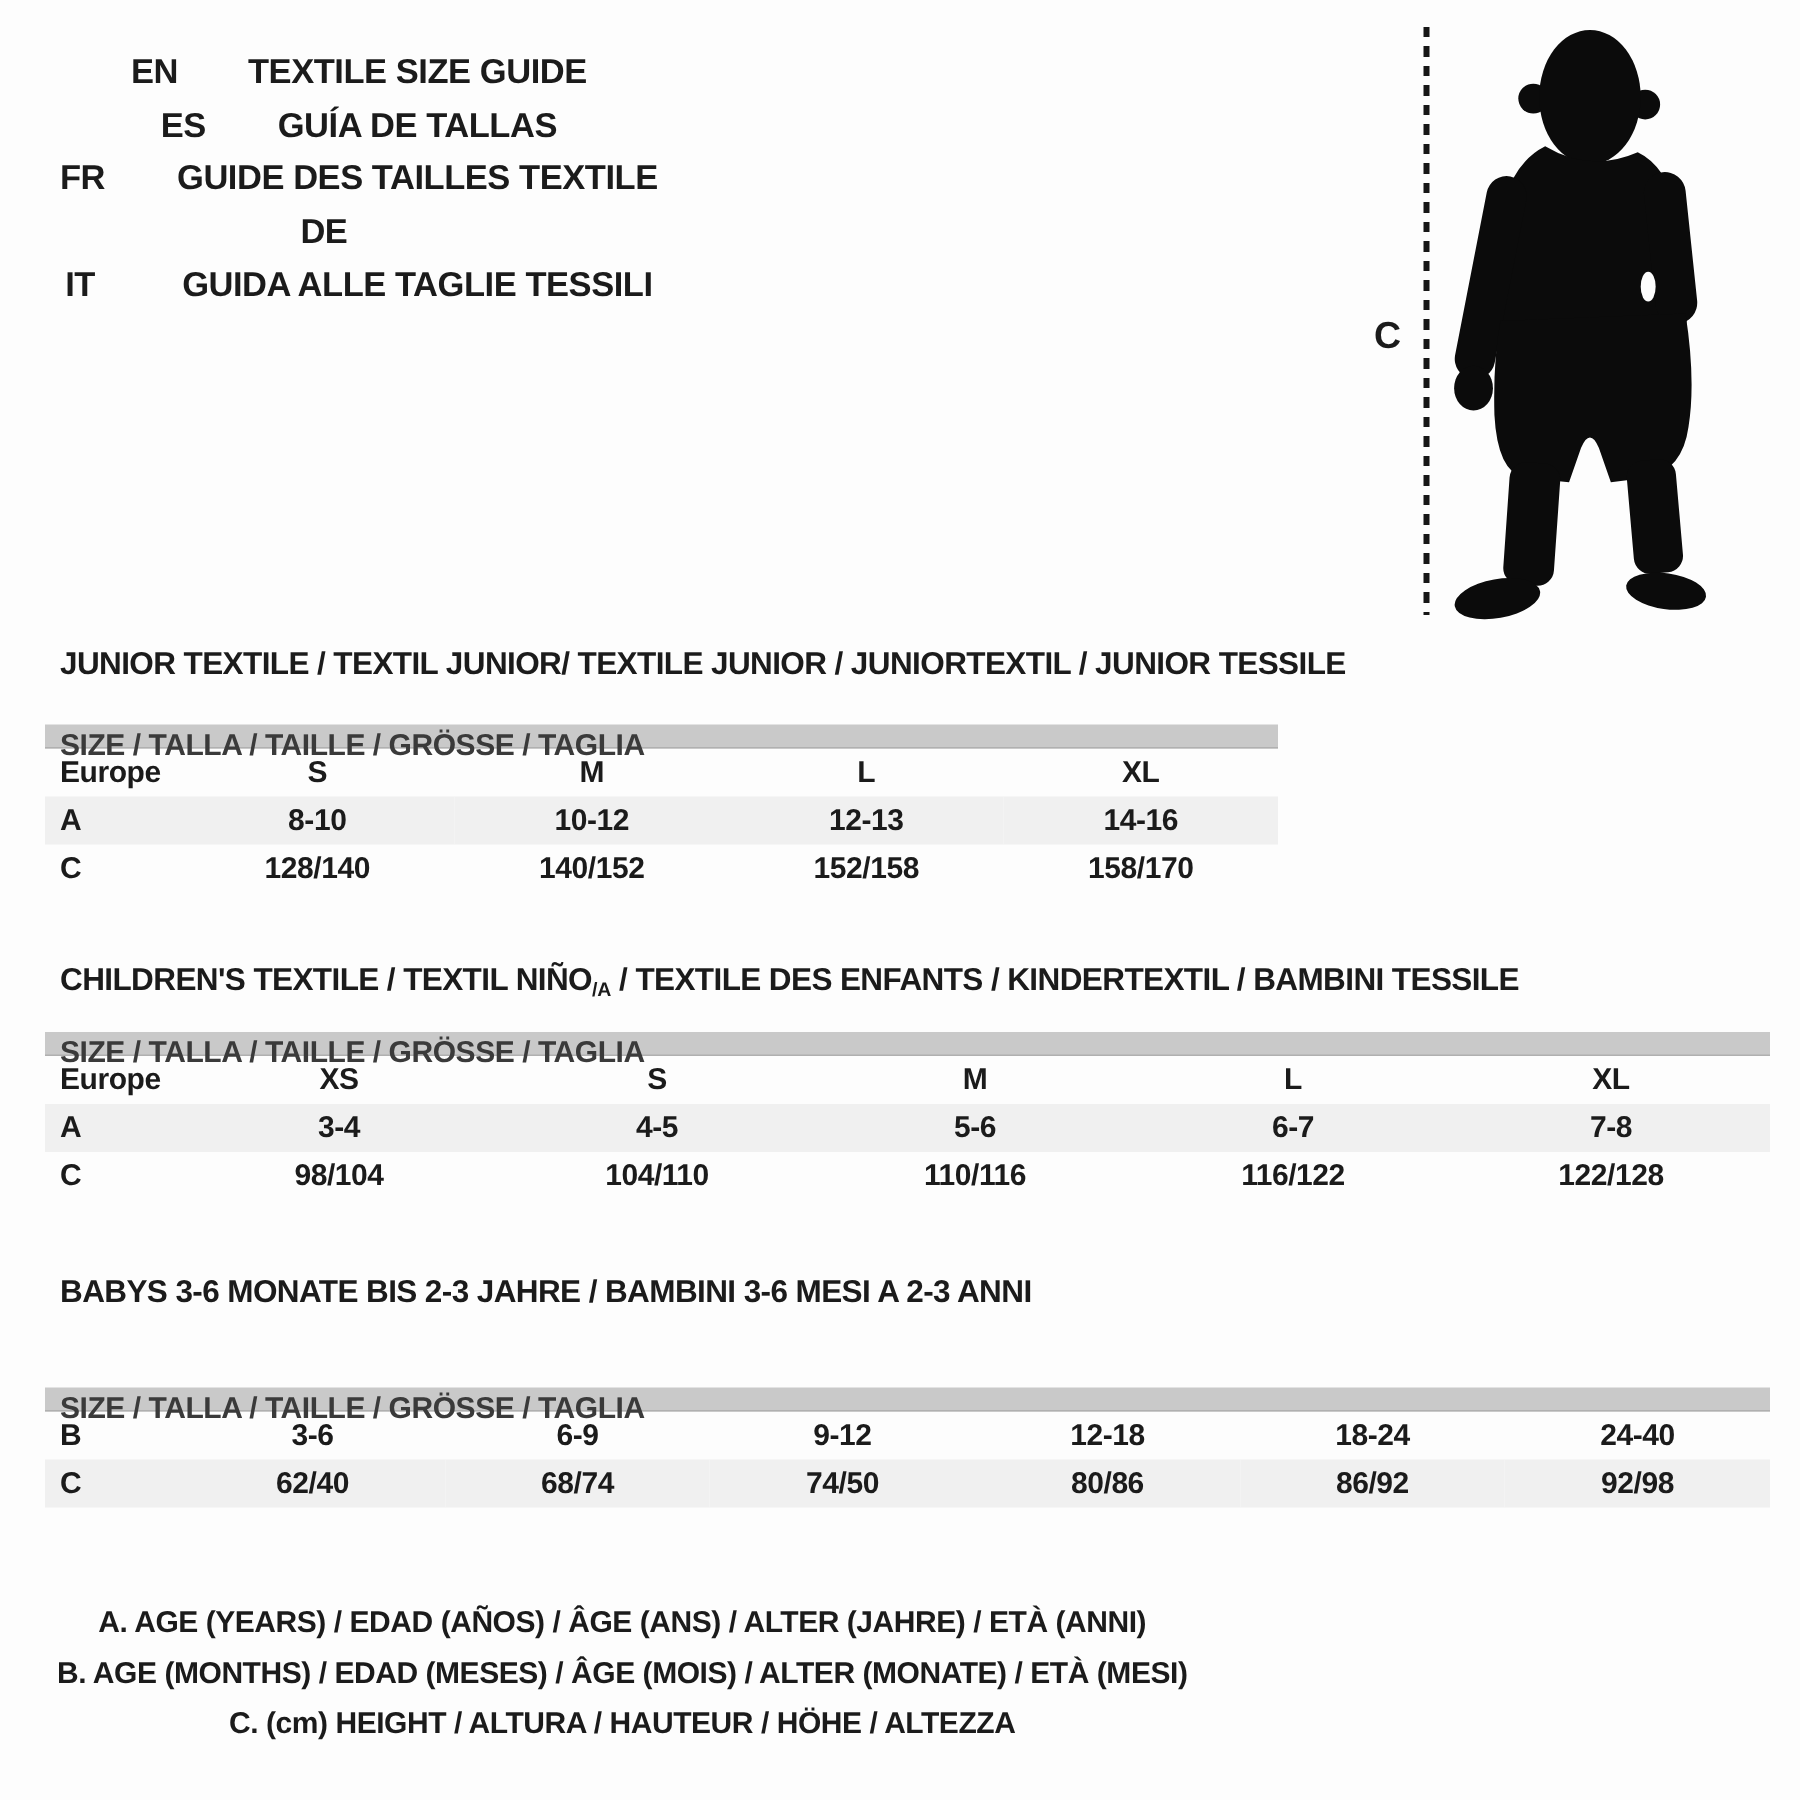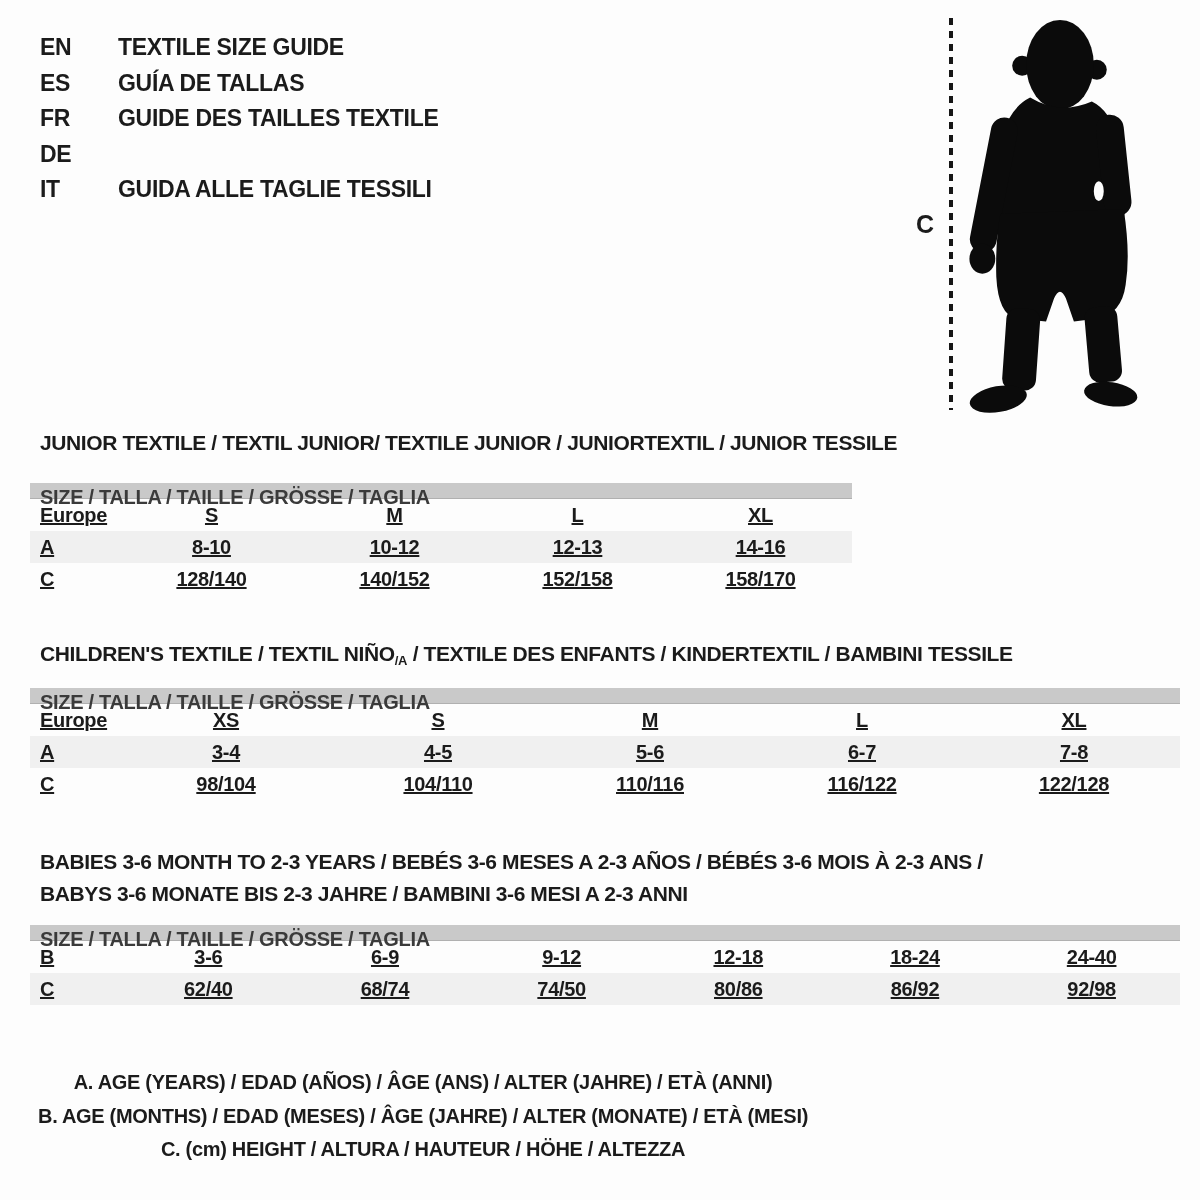--- a/index.html
+++ b/index.html
@@ -9,21 +9,21 @@
     background:#fdfdfd;
     font-family:"Liberation Sans", sans-serif;
     font-weight:700;
     color:var(--ink,#1b1b1b);
     letter-spacing:-0.3px;
     overflow:hidden;
   }
 
   
   .lang-block { position:absolute; left:40px; top:30px; }
-  .lang-row { display:flex; line-height:35.5px; font-size:23px; }
+  .lang-row { display:flex; line-height:35.5px; font-size:23px;justify-content:center; }
   .lang-code { width:78px; }
   .lang-label { white-space:nowrap; }
 
   
   .measure-line {
     position:absolute; left:949px; top:18px; width:4px; height:392px;
     background:repeating-linear-gradient(to bottom, #161616 0 7px, transparent 7px 13px);
   }
   .measure-label { position:absolute; left:916px; top:210px; font-size:25px; }
   .figure-svg { position:absolute; left:960px; top:10px; width:190px; height:410px; }
@@ -37,21 +37,21 @@
   .size-bar {
     height:16px; line-height:28px;
     background:var(--bar-bg,#c9c9c9);
     border-bottom:1px solid var(--bar-border,#b0b0b0);
     color:var(--bar-text,#3a3a3a);
     font-size:20px; padding-left:10px; white-space:nowrap;
   }
   table.size-table { width:100%; border-collapse:collapse; table-layout:fixed; }
   table.size-table td {
     height:32px; text-align:center; font-size:20px; font-weight:700;
-    white-space:nowrap; overflow:visible;text-decoration:underline;
+    white-space:nowrap; overflow:visible;
   }
   table.size-table td.rowlabel { width:90px; text-align:left; padding-left:10px; }
   table.size-table tr.shaded { background:var(--row-alt,#f0f0f0); }
 
   #junior-table   { left:30px; top:483px;  width:822px; }
   #children-table { left:30px; top:688px;  width:1150px; }
   #babies-table   { left:30px; top:925px;  width:1150px; }
 
   #junior-title   { left:40px; top:431px; }
   #children-title { left:40px; top:642px; }
@@ -174,21 +174,20 @@
           <td>104/110</td>
           <td>110/116</td>
           <td>116/122</td>
           <td>122/128</td>
         </tr>
       </tbody>
   </table>
 </div>
 
 <div id="babies-title" class="section-title two-line">
-  <div>BABIES 3-6 MONTH TO 2-3 YEARS / BEBÉS 3-6 MESES A 2-3 AÑOS / BÉBÉS 3-6 MOIS À 2-3 ANS /</div>
   <div>BABYS 3-6 MONATE BIS 2-3 JAHRE / BAMBINI 3-6 MESI A 2-3 ANNI</div>
 </div>
 <div id="babies-table" class="size-table-wrap">
   <div class="size-bar">SIZE / TALLA / TAILLE / GRÖSSE / TAGLIA</div>
   <table class="size-table">
     <tbody>
         <tr>
           <td class="rowlabel">B</td>
           <td>3-6</td>
           <td>6-9</td>
@@ -205,15 +204,15 @@
           <td>80/86</td>
           <td>86/92</td>
           <td>92/98</td>
         </tr>
       </tbody>
   </table>
 </div>
 
 <div class="legend">
   <div>A. AGE (YEARS) / EDAD (AÑOS) / ÂGE (ANS) / ALTER (JAHRE) / ETÀ (ANNI)</div>
-  <div>B. AGE (MONTHS) / EDAD (MESES) / ÂGE (JAHRE) / ALTER (MONATE) / ETÀ (MESI)</div>
+  <div>B. AGE (MONTHS) / EDAD (MESES) / ÂGE (MOIS) / ALTER (MONATE) / ETÀ (MESI)</div>
   <div>C. (cm) HEIGHT / ALTURA / HAUTEUR / HÖHE / ALTEZZA</div>
 </div>
 
 </body></html>

